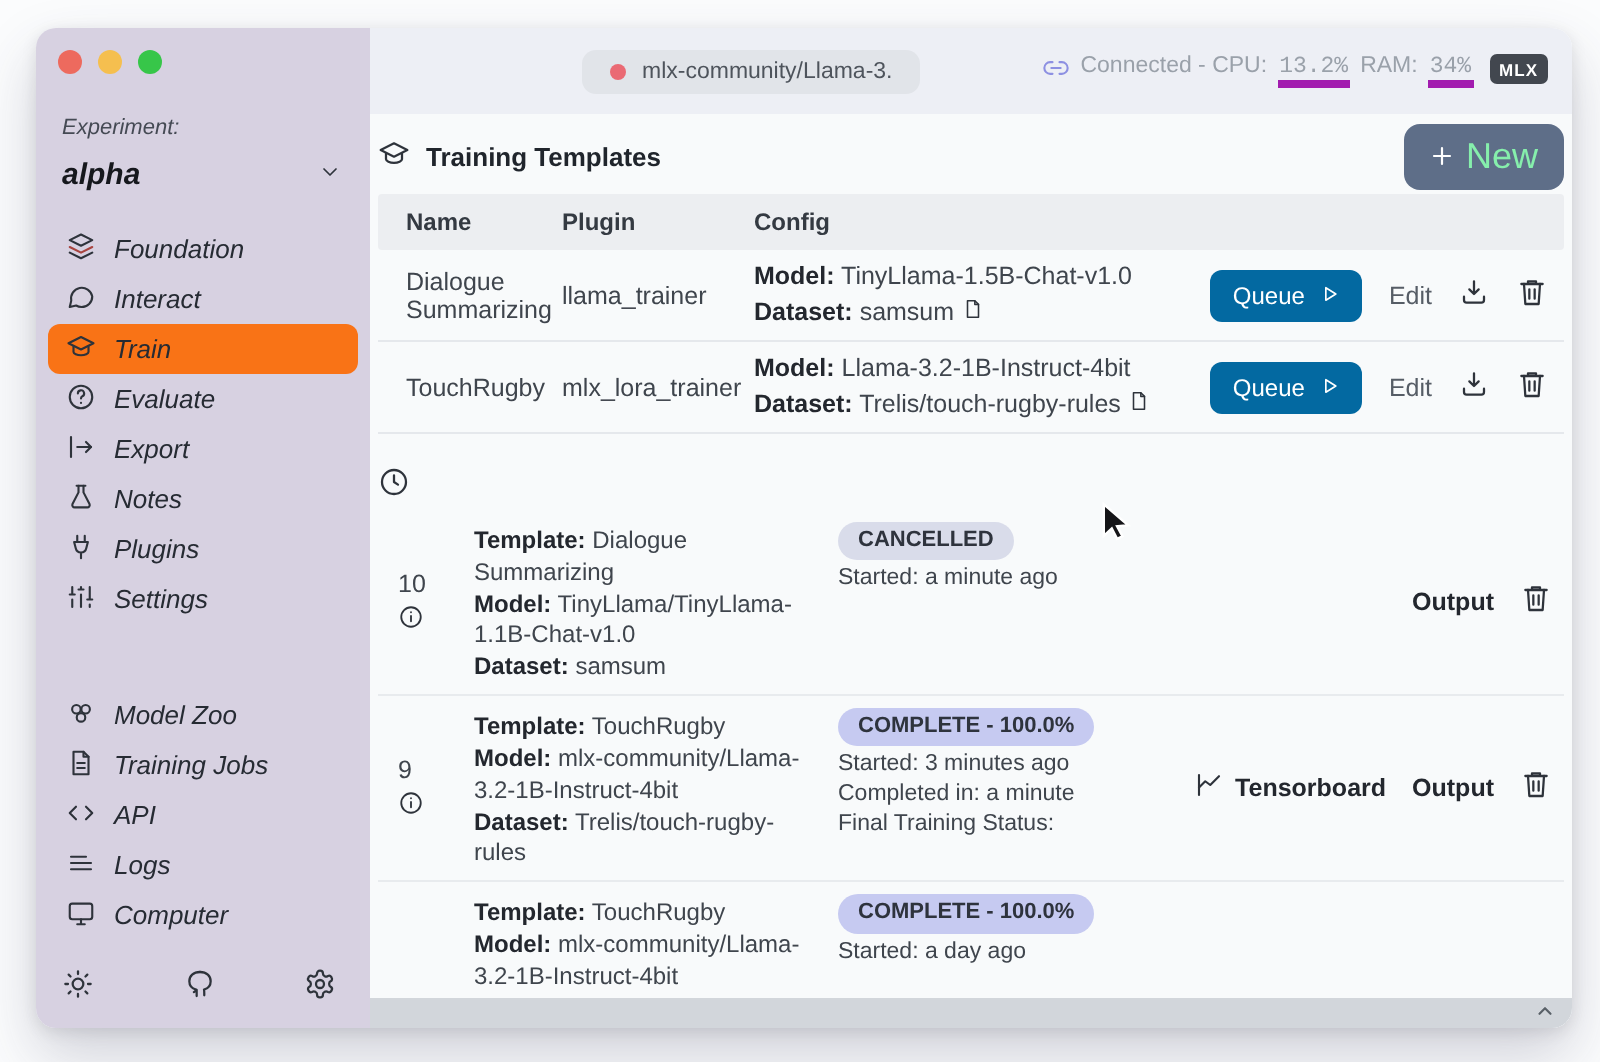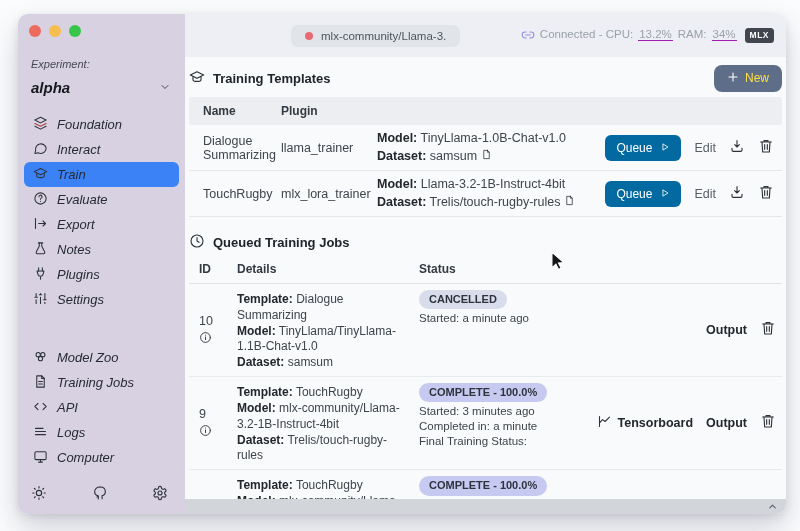--- a/index.html
+++ b/index.html
@@ -12,42 +12,42 @@
   .sidebar{width:167px;flex-shrink:0;background:#d7d1e1;position:relative;font-style:italic;}
   .traffic{position:absolute;top:11px;left:11px;display:flex;gap:8px;}
   .traffic span{width:12px;height:12px;border-radius:50%;display:block;}
   .t-red{background:#ed6a5e;} .t-yellow{background:#f5bf4f;} .t-green{background:#37c649;}
   .exp-label{margin:44px 0 0 13px;font-size:11px;color:#454a54;}
   .exp-row{display:flex;align-items:center;justify-content:space-between;
            margin:9px 14px 0 13px;font-size:15px;font-weight:bold;color:#16181d;}
   .nav{margin-top:16px;}
   .nav-item{height:25px;display:flex;align-items:center;gap:9px;margin:0 6px;padding-left:9px;
             border-radius:6px;font-size:13px;color:#262b33;cursor:default;}
-  .nav-item.active{background:#3b82f6;}
+  .nav-item.active{background:#f97316;}
   .nav-item svg{flex-shrink:0;}
   .nav-gap{height:33px;}
   .side-bottom{position:absolute;bottom:9px;left:13px;right:17px;display:flex;
                justify-content:space-between;align-items:center;}
   svg.ic{stroke:#2e333b;fill:none;stroke-width:1.7;stroke-linecap:round;stroke-linejoin:round;}
   
   .content{flex:1;display:flex;flex-direction:column;position:relative;background:#f8fafb;min-width:0;}
   .topbar{height:43px;background:#edeff5;display:flex;align-items:center;flex-shrink:0;}
   .model-badge{margin-left:106px;background:#e1e4e9;border-radius:7px;padding:5px 14px;
                font-size:11.5px;color:#4e545c;display:flex;align-items:center;gap:8px;}
   .model-dot{width:8px;height:8px;border-radius:50%;background:#ea6a74;}
   .conn{margin-left:auto;margin-right:12px;display:flex;align-items:flex-start;gap:5px;
         font-size:11.5px;color:#9aa1aa;white-space:nowrap;}
-  .conn .val{border-bottom:1px solid #a21caf;padding:0 1px;}
+  .conn .val{border-bottom:4px solid #a21caf;padding:0 1px;font-family:Liberation Mono, monospace;}
   .mlx-badge{background:#42474f;color:#fff;font-size:8.5px;font-weight:bold;letter-spacing:.5px;
              padding:2.5px 5px;border-radius:3.5px;margin-left:3px;}
   .main{flex:1;padding:8px 4px 16px;overflow:hidden;}
   .sec-head{display:flex;align-items:center;gap:8px;height:26px;font-size:13px;
             font-weight:600;color:#20252c;}
-  .new-btn{margin-left:auto;background:#5e6e88;color:#fde047;border:none;border-radius:8px;
-           padding:6px 13px;font-size:12px;display:flex;align-items:center;gap:6px;
+  .new-btn{margin-left:auto;background:#5e6e88;color:#86efac;border:none;border-radius:8px;
+           padding:6px 13px;font-size:18px;display:flex;align-items:center;gap:6px;
            font-family:inherit;cursor:pointer;}
   
   .t1-head{display:grid;grid-template-columns:78px 96px 1fr 170px;margin-top:6px;
            background:#eceef1;border-radius:2px;padding:7px 0 7px 14px;
            font-size:12px;font-weight:bold;color:#343a42;}
   .t1-row{display:grid;grid-template-columns:78px 96px 1fr 170px;align-items:center;
           padding:5px 0 5px 14px;border-bottom:1px solid #e5e8ec;font-size:12.5px;color:#3f454d;}
   .cfg{line-height:1.4;}
   .b{font-weight:bold;color:#23272e;}
   .t1-actions{display:flex;align-items:center;gap:13px;justify-content:flex-end;padding-right:8px;}
@@ -249,29 +249,30 @@
             <span><svg width="12" height="12" viewBox="0 0 24 24" style="stroke:#fff;fill:none;stroke-width:2.2;stroke-linecap:round">
                   <path d="M12 4v16M4 12h16"></path>
                 </svg></span>
             <span>New</span>
           </button>
         </div>
 
         <div class="t1-head">
           <span>Name</span>
           <span>Plugin</span>
+          <span>Config</span>
           <span></span>
         </div>
 
         <div class="t1-row">
           <span>Dialogue Summarizing</span>
           <span>llama_trainer</span>
           <span class="cfg">
             <span class="b">Model:</span>
-            <span>TinyLlama-1.0B-Chat-v1.0</span><br>
+            <span>TinyLlama-1.5B-Chat-v1.0</span><br>
             <span class="b">Dataset:</span>
             <span>samsum</span>
             <span><svg class="ic" width="11" height="11" viewBox="0 0 24 24">
                   <path d="M14 3H6v18h12V7l-4-4z"></path>
                   <path d="M14 3v4h4"></path>
                 </svg></span>
           </span>
           <span class="t1-actions">
             <button class="queue-btn">
               <span>Queue</span>
@@ -323,29 +324,22 @@
                   <path d="M10 10v7M14 10v7"></path>
                 </svg></span>
           </span>
         </div>
 
         <div class="sec-head sec2">
           <span><svg class="ic" width="16" height="16" viewBox="0 0 24 24">
                 <circle cx="12" cy="12" r="9"></circle>
                 <path d="M12 7v5l3 2"></path>
               </svg></span>
-          <span>Queued Training Jobs</span>
-        </div>
-
-        <div class="t2-head">
-          <span>ID</span>
-          <span>Details</span>
-          <span>Status</span>
-          <span></span>
-        </div>
+        </div>
+
 
         <div class="t2-row">
           <span class="id-cell">
             <span>10</span>
             <span><svg class="ic" width="13" height="13" viewBox="0 0 24 24">
                   <circle cx="12" cy="12" r="9"></circle>
                   <path d="M12 11v5M12 7.5v.1"></path>
                 </svg></span>
           </span>
           <span class="det">

